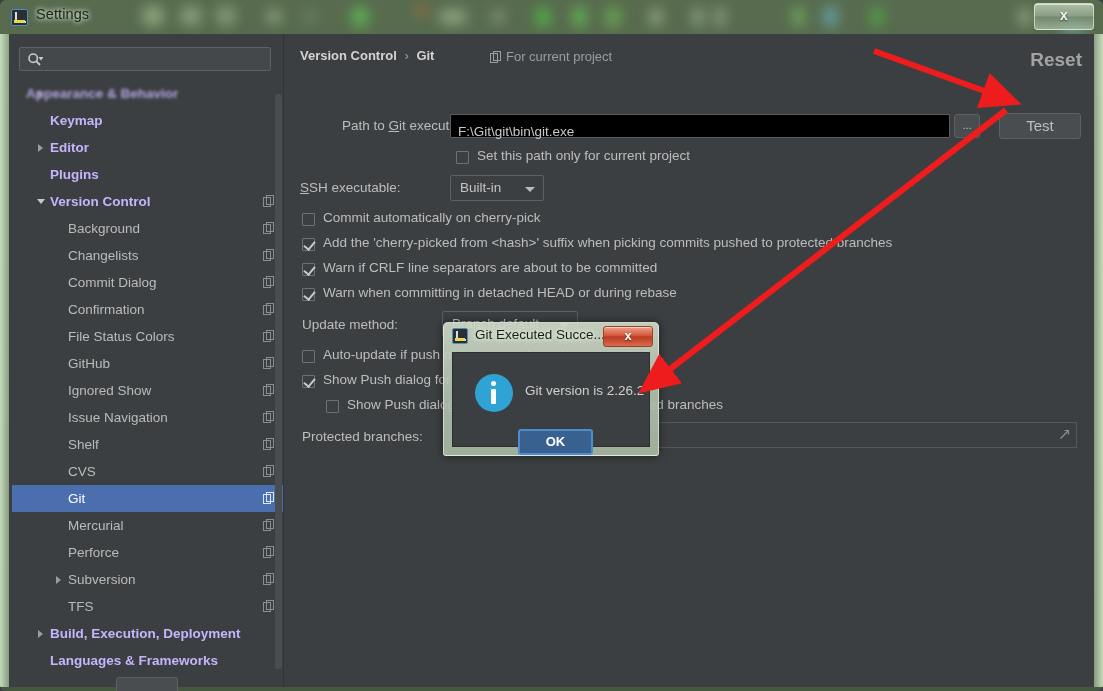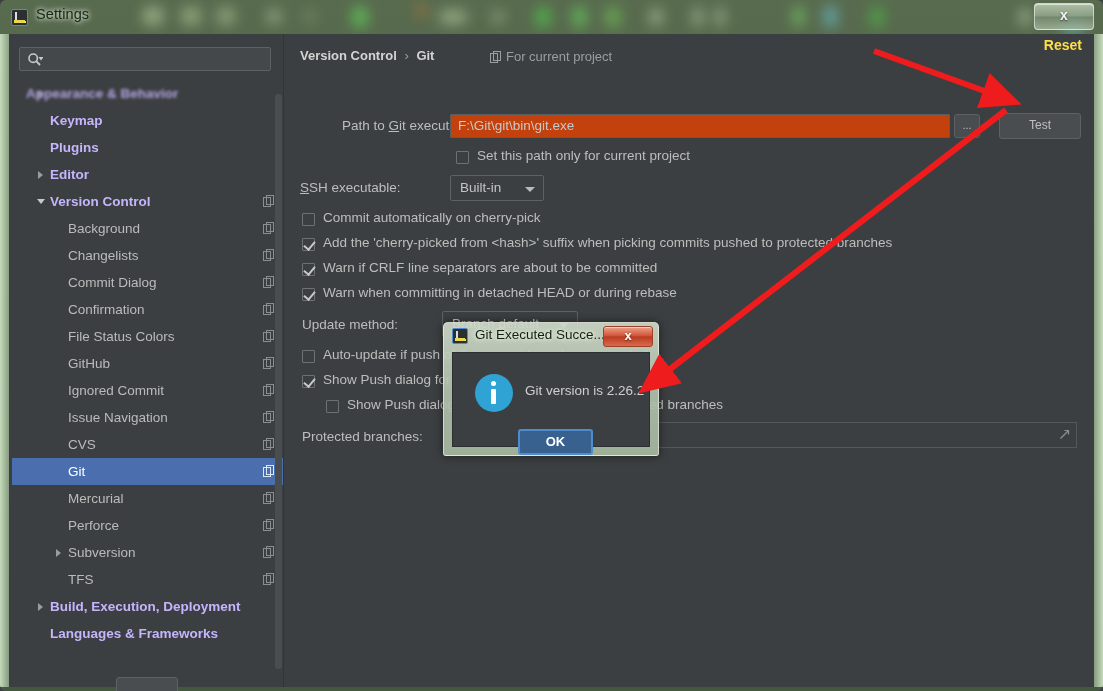--- a/index.html
+++ b/index.html
@@ -99,30 +99,30 @@
     background:#4a4d50;border-radius:3px;
   }
   .sb-edge{position:absolute;right:0;top:0;width:1px;height:653px;background:#323537;}
 
   
   .panel{position:absolute;left:281px;top:0;width:804px;height:653px;background:#3c3f41;}
   .crumb{position:absolute;left:10px;top:14px;font-size:13px;font-weight:bold;color:#d4d4d4;}
   .crumb .sep{font-weight:normal;color:#9a9da0;padding:0 4px;}
   .forproj{position:absolute;left:200px;top:15px;font-size:13px;color:#9b9ea1;}
   .forproj .ico{display:inline-block;width:11px;height:12px;vertical-align:-2px;margin-right:5px;}
-  .reset{position:absolute;right:12px;top:3px;font-size:14px;font-weight:bold;color:#fde047;cursor:pointer;}
+  .reset{position:absolute;right:12px;top:15px;font-size:19px;font-weight:bold;color:#a3a3a3;cursor:pointer;}
 
   .lblr{position:absolute;font-size:13.5px;color:#bdbdbd;}
   .txtfield{
-    position:absolute;background:#c2410c;border:1px solid #5a5d5f;border-radius:1px;
-    box-sizing:border-box;font-size:13.5px;color:#c9c9c9;padding:3px 7px;
+    position:absolute;background:#000000;border:1px solid #5a5d5f;border-radius:1px;
+    box-sizing:border-box;font-size:13.5px;color:#c9c9c9;padding:9px 7px;
   }
   .btn{
     position:absolute;background:#4a4d4f;border:1px solid #5e6163;border-radius:3px;
-    box-sizing:border-box;font-size:12px;color:#bfbfbf;text-align:center;cursor:default;
+    box-sizing:border-box;font-size:15px;color:#bfbfbf;text-align:center;cursor:default;
   }
   .combo{
     position:absolute;background:#3c3f41;border:1px solid #5e6163;border-radius:2px;
     box-sizing:border-box;font-size:13.5px;color:#c4c4c4;padding:4px 26px 4px 9px;
   }
   .combo .car{
     position:absolute;right:8px;top:11px;width:0;height:0;
     border-top:5px solid #b9bcbf;border-left:5px solid transparent;border-right:5px solid transparent;
   }
   .cbrow{position:absolute;font-size:13.5px;color:#bdbdbd;white-space:nowrap;}
@@ -267,25 +267,25 @@
 
       <div class="tree" id="tree">
           <div class="trow bold blurred">
             <span class="arrow right" style="left: 26px; top: 10px;"></span>
             <span class="lbl" style="left: 14px;">Appearance &amp; Behavior</span>
           </div>
           <div class="trow bold">
             <span class="lbl" style="left: 38px;">Keymap</span>
           </div>
           <div class="trow bold">
-            <span class="lbl" style="left: 38px;">Plugins</span>
-          </div>
-          <div class="trow bold">
             <span class="arrow right" style="left: 26px; top: 10px;"></span>
             <span class="lbl" style="left: 38px;">Editor</span>
+          </div>
+          <div class="trow bold">
+            <span class="lbl" style="left: 38px;">Plugins</span>
           </div>
           <div class="trow bold">
             <span class="arrow down" style="left: 25px; top: 11px;"></span>
             <span class="lbl" style="left: 38px;">Version Control</span>
             <svg viewBox="0 0 11 12" class="copyico">
               <rect x="0.5" y="2.5" width="7" height="9" fill="none" stroke="#8b8e91"></rect>
               <rect x="3.5" y="0.5" width="7" height="9" fill="none" stroke="#8b8e91"></rect>
             </svg>
           </div>
           <div class="trow">
@@ -324,28 +324,35 @@
             </svg>
           </div>
           <div class="trow">
             <span class="lbl" style="left: 56px;">GitHub</span>
             <svg viewBox="0 0 11 12" class="copyico">
               <rect x="0.5" y="2.5" width="7" height="9" fill="none" stroke="#8b8e91"></rect>
               <rect x="3.5" y="0.5" width="7" height="9" fill="none" stroke="#8b8e91"></rect>
             </svg>
           </div>
           <div class="trow">
-            <span class="lbl" style="left: 56px;">Ignored Commit</span>
+            <span class="lbl" style="left: 56px;">Ignored Show</span>
             <svg viewBox="0 0 11 12" class="copyico">
               <rect x="0.5" y="2.5" width="7" height="9" fill="none" stroke="#8b8e91"></rect>
               <rect x="3.5" y="0.5" width="7" height="9" fill="none" stroke="#8b8e91"></rect>
             </svg>
           </div>
           <div class="trow">
             <span class="lbl" style="left: 56px;">Issue Navigation</span>
+            <svg viewBox="0 0 11 12" class="copyico">
+              <rect x="0.5" y="2.5" width="7" height="9" fill="none" stroke="#8b8e91"></rect>
+              <rect x="3.5" y="0.5" width="7" height="9" fill="none" stroke="#8b8e91"></rect>
+            </svg>
+          </div>
+          <div class="trow">
+            <span class="lbl" style="left: 56px;">Shelf</span>
             <svg viewBox="0 0 11 12" class="copyico">
               <rect x="0.5" y="2.5" width="7" height="9" fill="none" stroke="#8b8e91"></rect>
               <rect x="3.5" y="0.5" width="7" height="9" fill="none" stroke="#8b8e91"></rect>
             </svg>
           </div>
           <div class="trow">
             <span class="lbl" style="left: 56px;">CVS</span>
             <svg viewBox="0 0 11 12" class="copyico">
               <rect x="0.5" y="2.5" width="7" height="9" fill="none" stroke="#8b8e91"></rect>
               <rect x="3.5" y="0.5" width="7" height="9" fill="none" stroke="#8b8e91"></rect>

